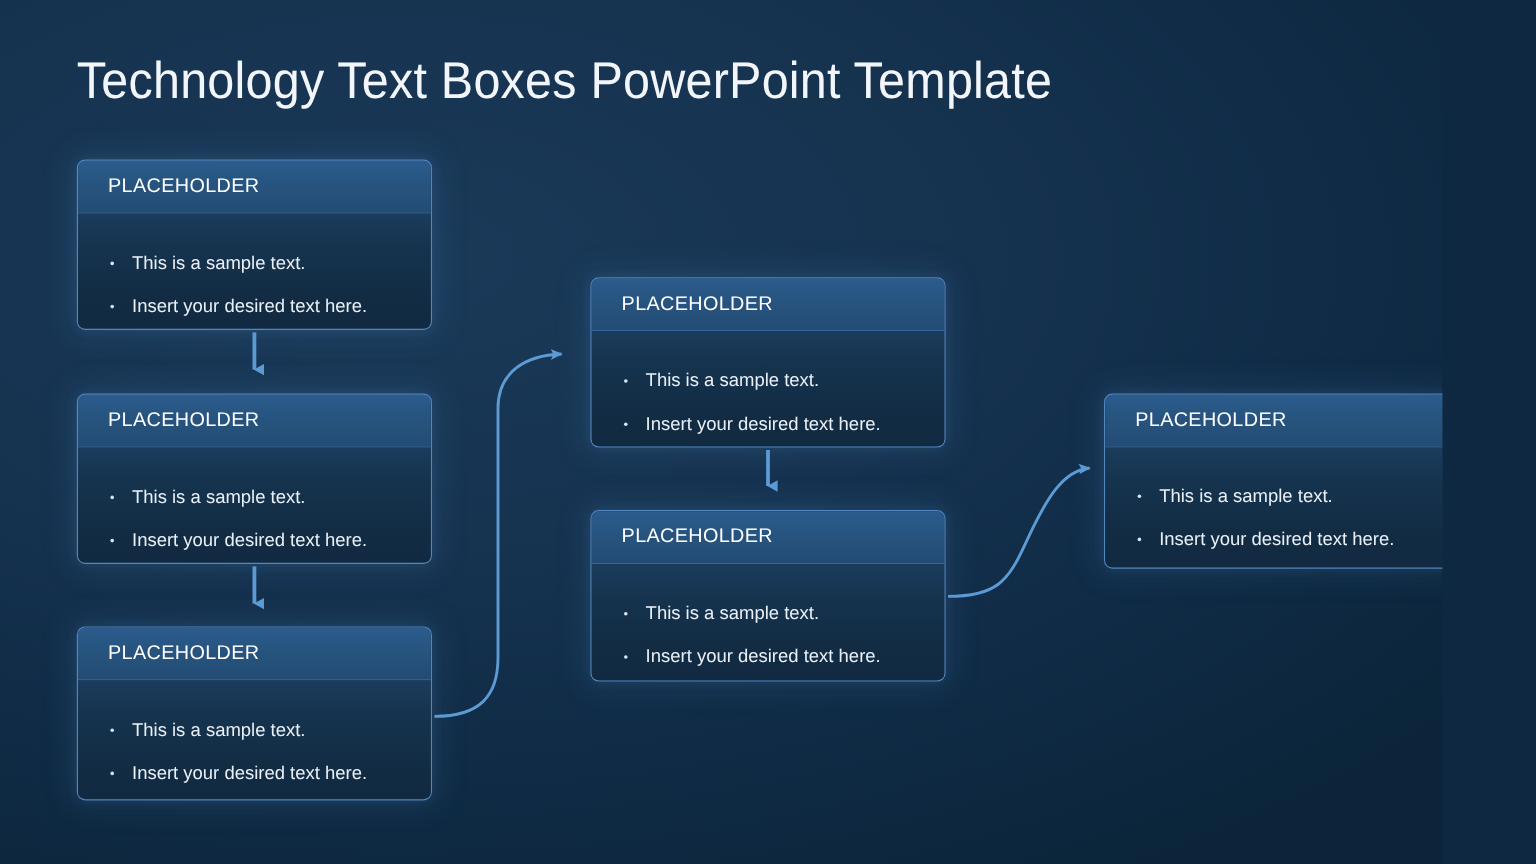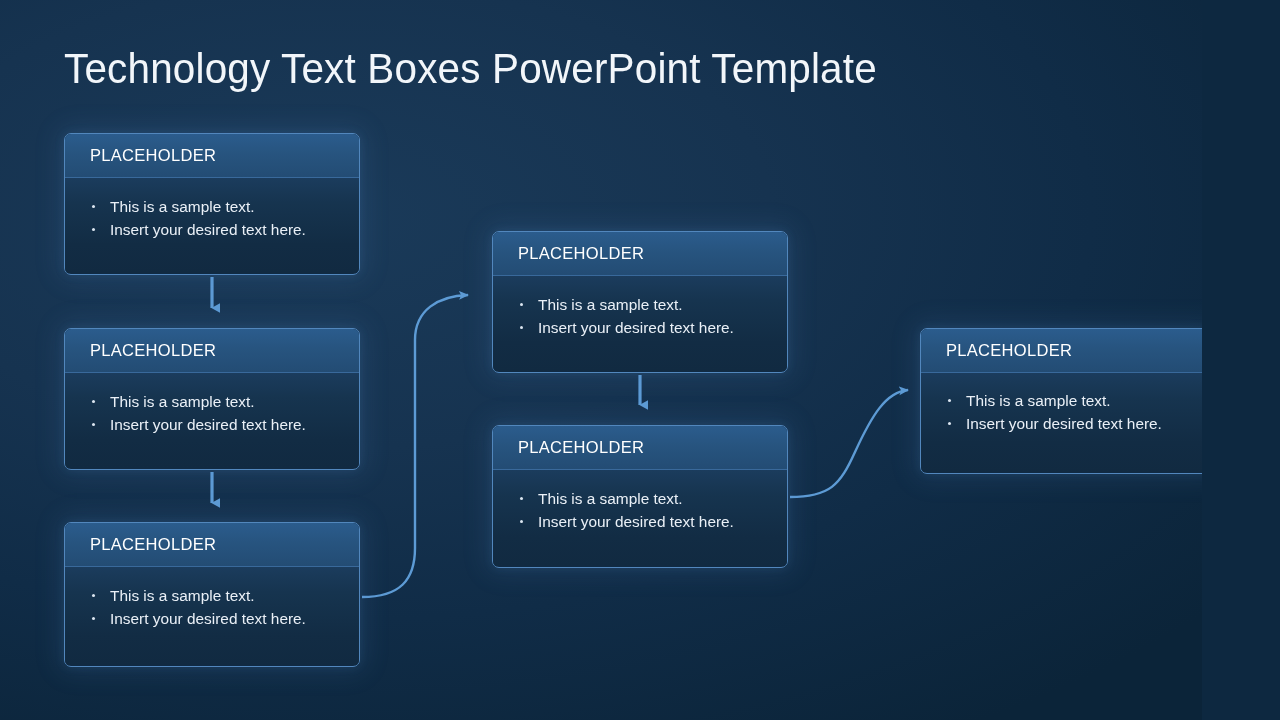--- a/index.html
+++ b/index.html
@@ -75,20 +75,21 @@
     margin: 0;
     padding: 0;
   }
   .bullet-list li {
     position: relative;
     padding-left: 23px;
     font-size: 15.4px;
     line-height: 23px;
     color: #eaf0f7;
     white-space: nowrap;
+    margin-top: 13px;
   }
   .bullet-list li::before {
     content: "";
     position: absolute;
     left: 5px;
     top: 10px;
     width: 3.4px;
     height: 3.4px;
     border-radius: 50%;
     background: #dce6f1;

